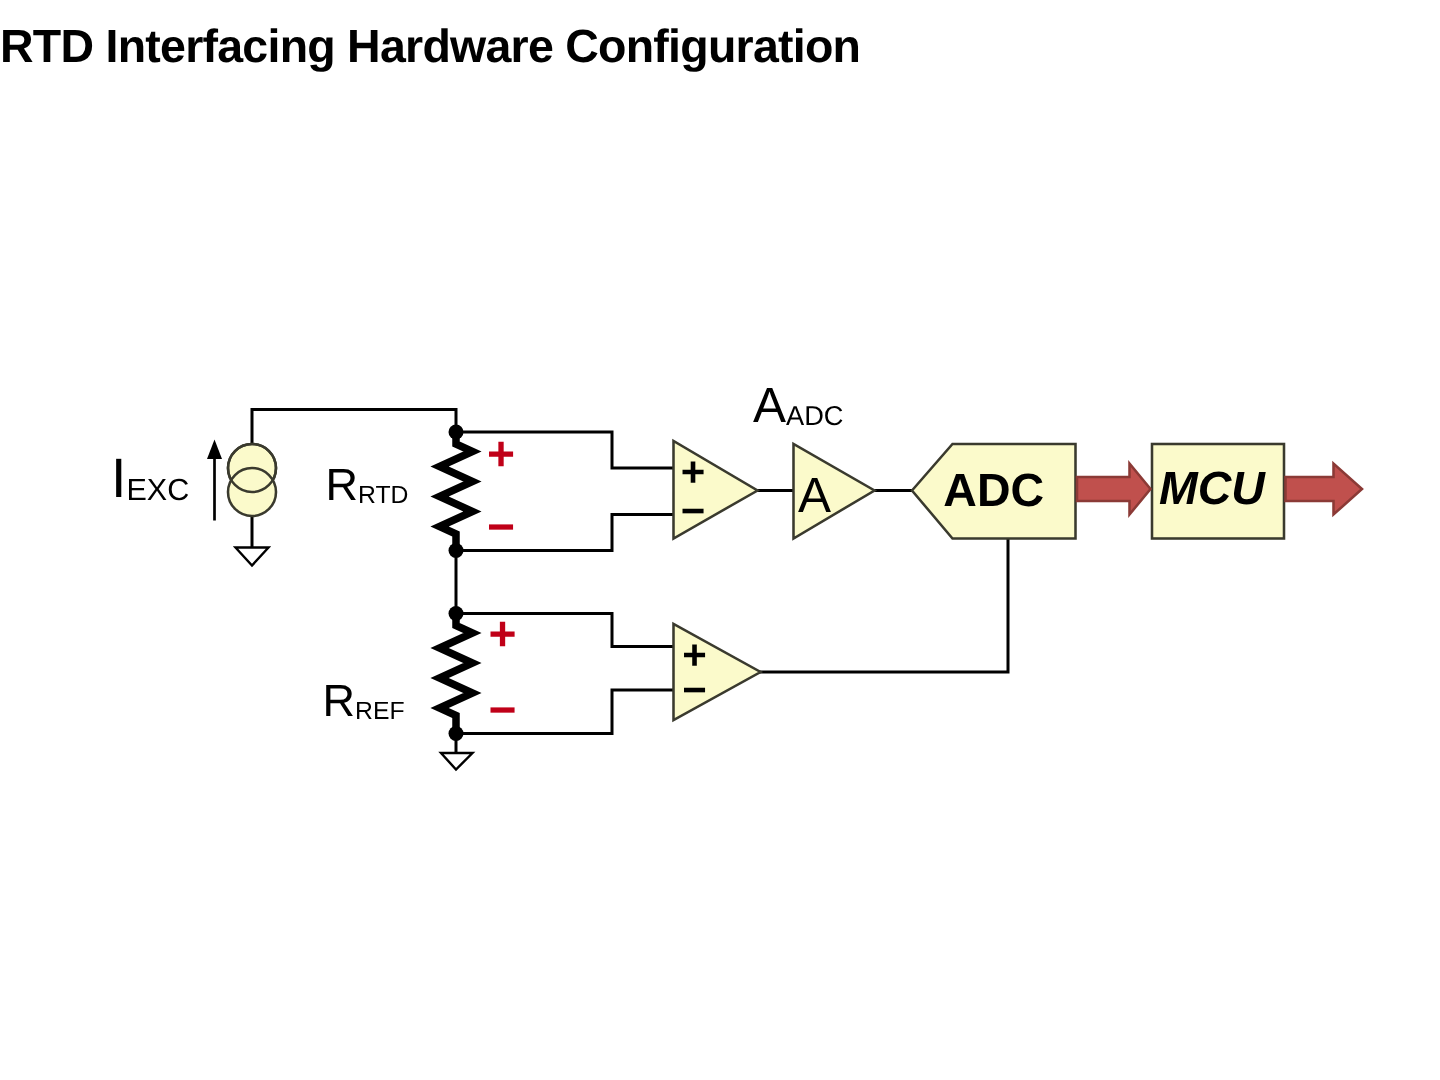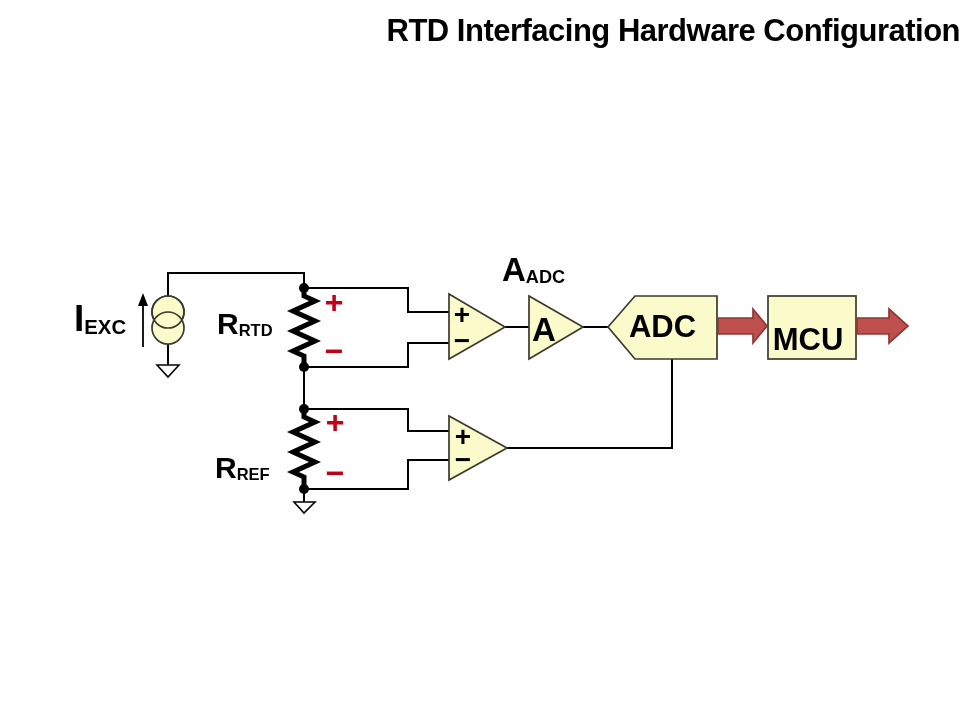--- a/index.html
+++ b/index.html
@@ -23,28 +23,28 @@
 
   .wire{stroke:var(--wire);stroke-width:2;fill:none;}
   .thick{stroke:var(--wire);stroke-width:5;fill:none;stroke-linejoin:miter;}
   .dot{fill:var(--wire);stroke:none;}
   .shape{fill:var(--shape-fill);stroke:var(--shape-stroke);stroke-width:1.7;stroke-linejoin:miter;}
   .shape-stroke-only{fill:none;stroke:var(--shape-stroke);stroke-width:1.7;}
   .gnd{fill:#ffffff;stroke:var(--wire);stroke-width:1.6;stroke-linejoin:miter;}
   .blk{fill:var(--wire);stroke:none;}
   .rarrow{fill:var(--arrow-fill);stroke:var(--arrow-stroke);stroke-width:1.7;stroke-linejoin:miter;}
 
-  .label{position:absolute;font-weight:bold;line-height:1;white-space:nowrap;color:var(--text);}
+  .label{position:absolute;font-weight:normal;line-height:1;white-space:nowrap;color:var(--text);}
   .label sub{font-size:0.55em;vertical-align:-0.13em;}
   .red{color:var(--accent-red);}
   .sign{position:absolute;font-weight:bold;line-height:1;width:24px;text-align:center;}
   .sign.red{color:var(--accent-red);font-size:32px;}
   .sign.black{color:var(--text);font-size:28px;}
 
-  .title{position:absolute;top:13px;left:0;width:960px;text-align:right;
+  .title{position:absolute;top:13px;left:0;width:960px;text-align:left;
          font-size:31px;font-weight:bold;letter-spacing:-0.5px;}
 
   .boxlabel{position:absolute;font-weight:bold;font-size:31px;line-height:1;text-align:center;}
 </style>
 </head>
 <body>
 
 <div class="canvas">
 
   <div class="title">RTD Interfacing Hardware Configuration</div>
@@ -123,15 +123,15 @@
   <div class="sign black" style="left:451px;top:423px;">+</div>
   <div class="sign black" style="left:451px;top:446px;">−</div>
 
   <div class="label" style="left:502px;top:253px;font-size:33px;">
     <span>A</span><sub>ADC</sub>
   </div>
 
   <div class="label" style="left:532px;top:313px;font-size:33px;">A</div>
 
   <div class="boxlabel" style="left:608px;top:311px;width:109px;">ADC</div>
-  <div class="boxlabel" style="left:768px;top:324px;width:80px;">MCU</div>
+  <div class="boxlabel" style="left:768px;top:310px;width:80px;font-style:italic;">MCU</div>
 
 </div>
 
 </body></html>

